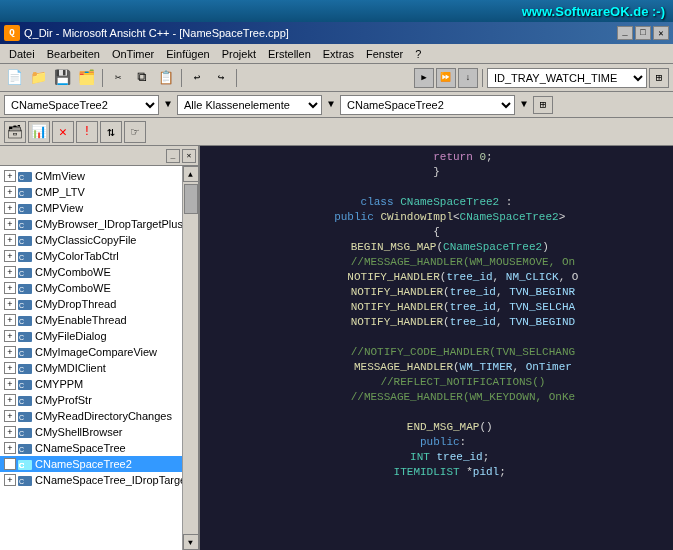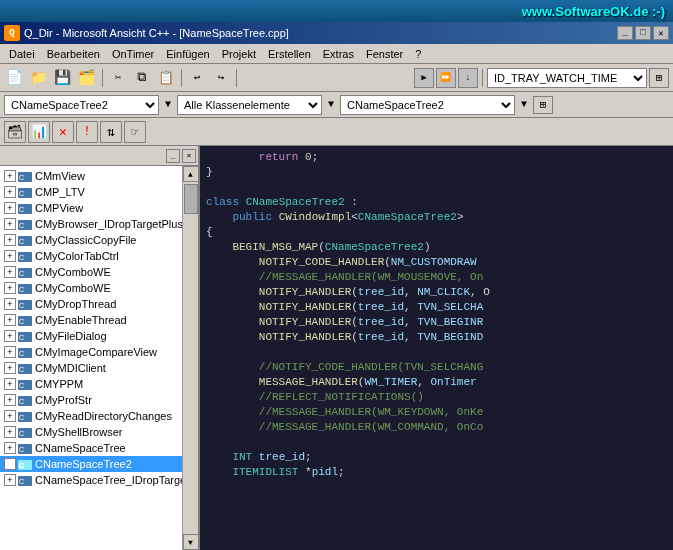--- a/index.html
+++ b/index.html
@@ -258,20 +258,21 @@
       overflow: hidden;
       display: flex;
       flex-direction: column;
     }
     .code-area {
       flex: 1;
       background: #1a1a2e;
       overflow: hidden;
       position: relative;
       padding: 4px 6px;
+      text-align: center;
     }
     .code-line {
       font-family: 'Courier New', monospace;
       font-size: 11px;
       line-height: 15px;
       white-space: pre;
       color: #d4d4d4;
     }
 
     .scroll-bar-v {
@@ -608,32 +609,32 @@
     <div class="right-panel">
       <div class="code-area" id="codeArea">
 
       <div class="code-line">        <span style="color:#c586c0">return</span> <span style="color:#b5cea8">0</span>;</div>
           <div class="code-line">}</div>
           <div class="code-line">&nbsp;</div>
           <div class="code-line"><span style="color:#569cd6">class</span> <span style="color:#4ec9b0">CNameSpaceTree2</span> :</div>
           <div class="code-line">    <span style="color:#569cd6">public</span> <span style="color:#dcdcaa">CWindowImpl</span>&lt;<span style="color:#4ec9b0">CNameSpaceTree2</span>&gt;</div>
           <div class="code-line">{</div>
           <div class="code-line">    <span style="color:#dcdcaa">BEGIN_MSG_MAP</span>(<span style="color:#4ec9b0">CNameSpaceTree2</span>)</div>
-          <div class="code-line">        <span style="color:#dcdcaa">NOTIFY_CODE_HANDLER</span>(<span style="color:#9cdcfe">NM_CUSTOMDRAW</span></div>
           <div class="code-line">        <span style="color:#6a9955">//MESSAGE_HANDLER(WM_MOUSEMOVE, On</span></div>
           <div class="code-line">        <span style="color:#dcdcaa">NOTIFY_HANDLER</span>(<span style="color:#9cdcfe">tree_id</span>, <span style="color:#9cdcfe">NM_CLICK</span>, O</div>
+          <div class="code-line">        <span style="color:#dcdcaa">NOTIFY_HANDLER</span>(<span style="color:#9cdcfe">tree_id</span>, <span style="color:#9cdcfe">TVN_BEGINR</span></div>
           <div class="code-line">        <span style="color:#dcdcaa">NOTIFY_HANDLER</span>(<span style="color:#9cdcfe">tree_id</span>, <span style="color:#9cdcfe">TVN_SELCHA</span></div>
-          <div class="code-line">        <span style="color:#dcdcaa">NOTIFY_HANDLER</span>(<span style="color:#9cdcfe">tree_id</span>, <span style="color:#9cdcfe">TVN_BEGINR</span></div>
           <div class="code-line">        <span style="color:#dcdcaa">NOTIFY_HANDLER</span>(<span style="color:#9cdcfe">tree_id</span>, <span style="color:#9cdcfe">TVN_BEGIND</span></div>
           <div class="code-line">&nbsp;</div>
           <div class="code-line">        <span style="color:#6a9955">//NOTIFY_CODE_HANDLER(TVN_SELCHANG</span></div>
           <div class="code-line">        <span style="color:#dcdcaa">MESSAGE_HANDLER</span>(<span style="color:#9cdcfe">WM_TIMER</span>, <span style="color:#9cdcfe">OnTimer</span></div>
           <div class="code-line">        <span style="color:#6a9955">//REFLECT_NOTIFICATIONS()</span></div>
           <div class="code-line">        <span style="color:#6a9955">//MESSAGE_HANDLER(WM_KEYDOWN, OnKe</span></div>
-          <div class="code-line">        <span style="color:#6a9955">//MESSAGE_HANDLER(WM_COMMAND, OnCo</span></div>
           <div class="code-line">&nbsp;</div>
+          <div class="code-line">    <span style="color:#dcdcaa">END_MSG_MAP</span>()</div>
+          <div class="code-line">  <span style="color:#569cd6">public</span>:</div>
           <div class="code-line">    <span style="color:#4ec9b0">INT</span> <span style="color:#9cdcfe">tree_id</span>;</div>
           <div class="code-line">    <span style="color:#4ec9b0">ITEMIDLIST</span> *<span style="color:#9cdcfe">pidl</span>;</div>
         </div>
     </div>
 
   </div>
 </div>
 
 </body></html>

